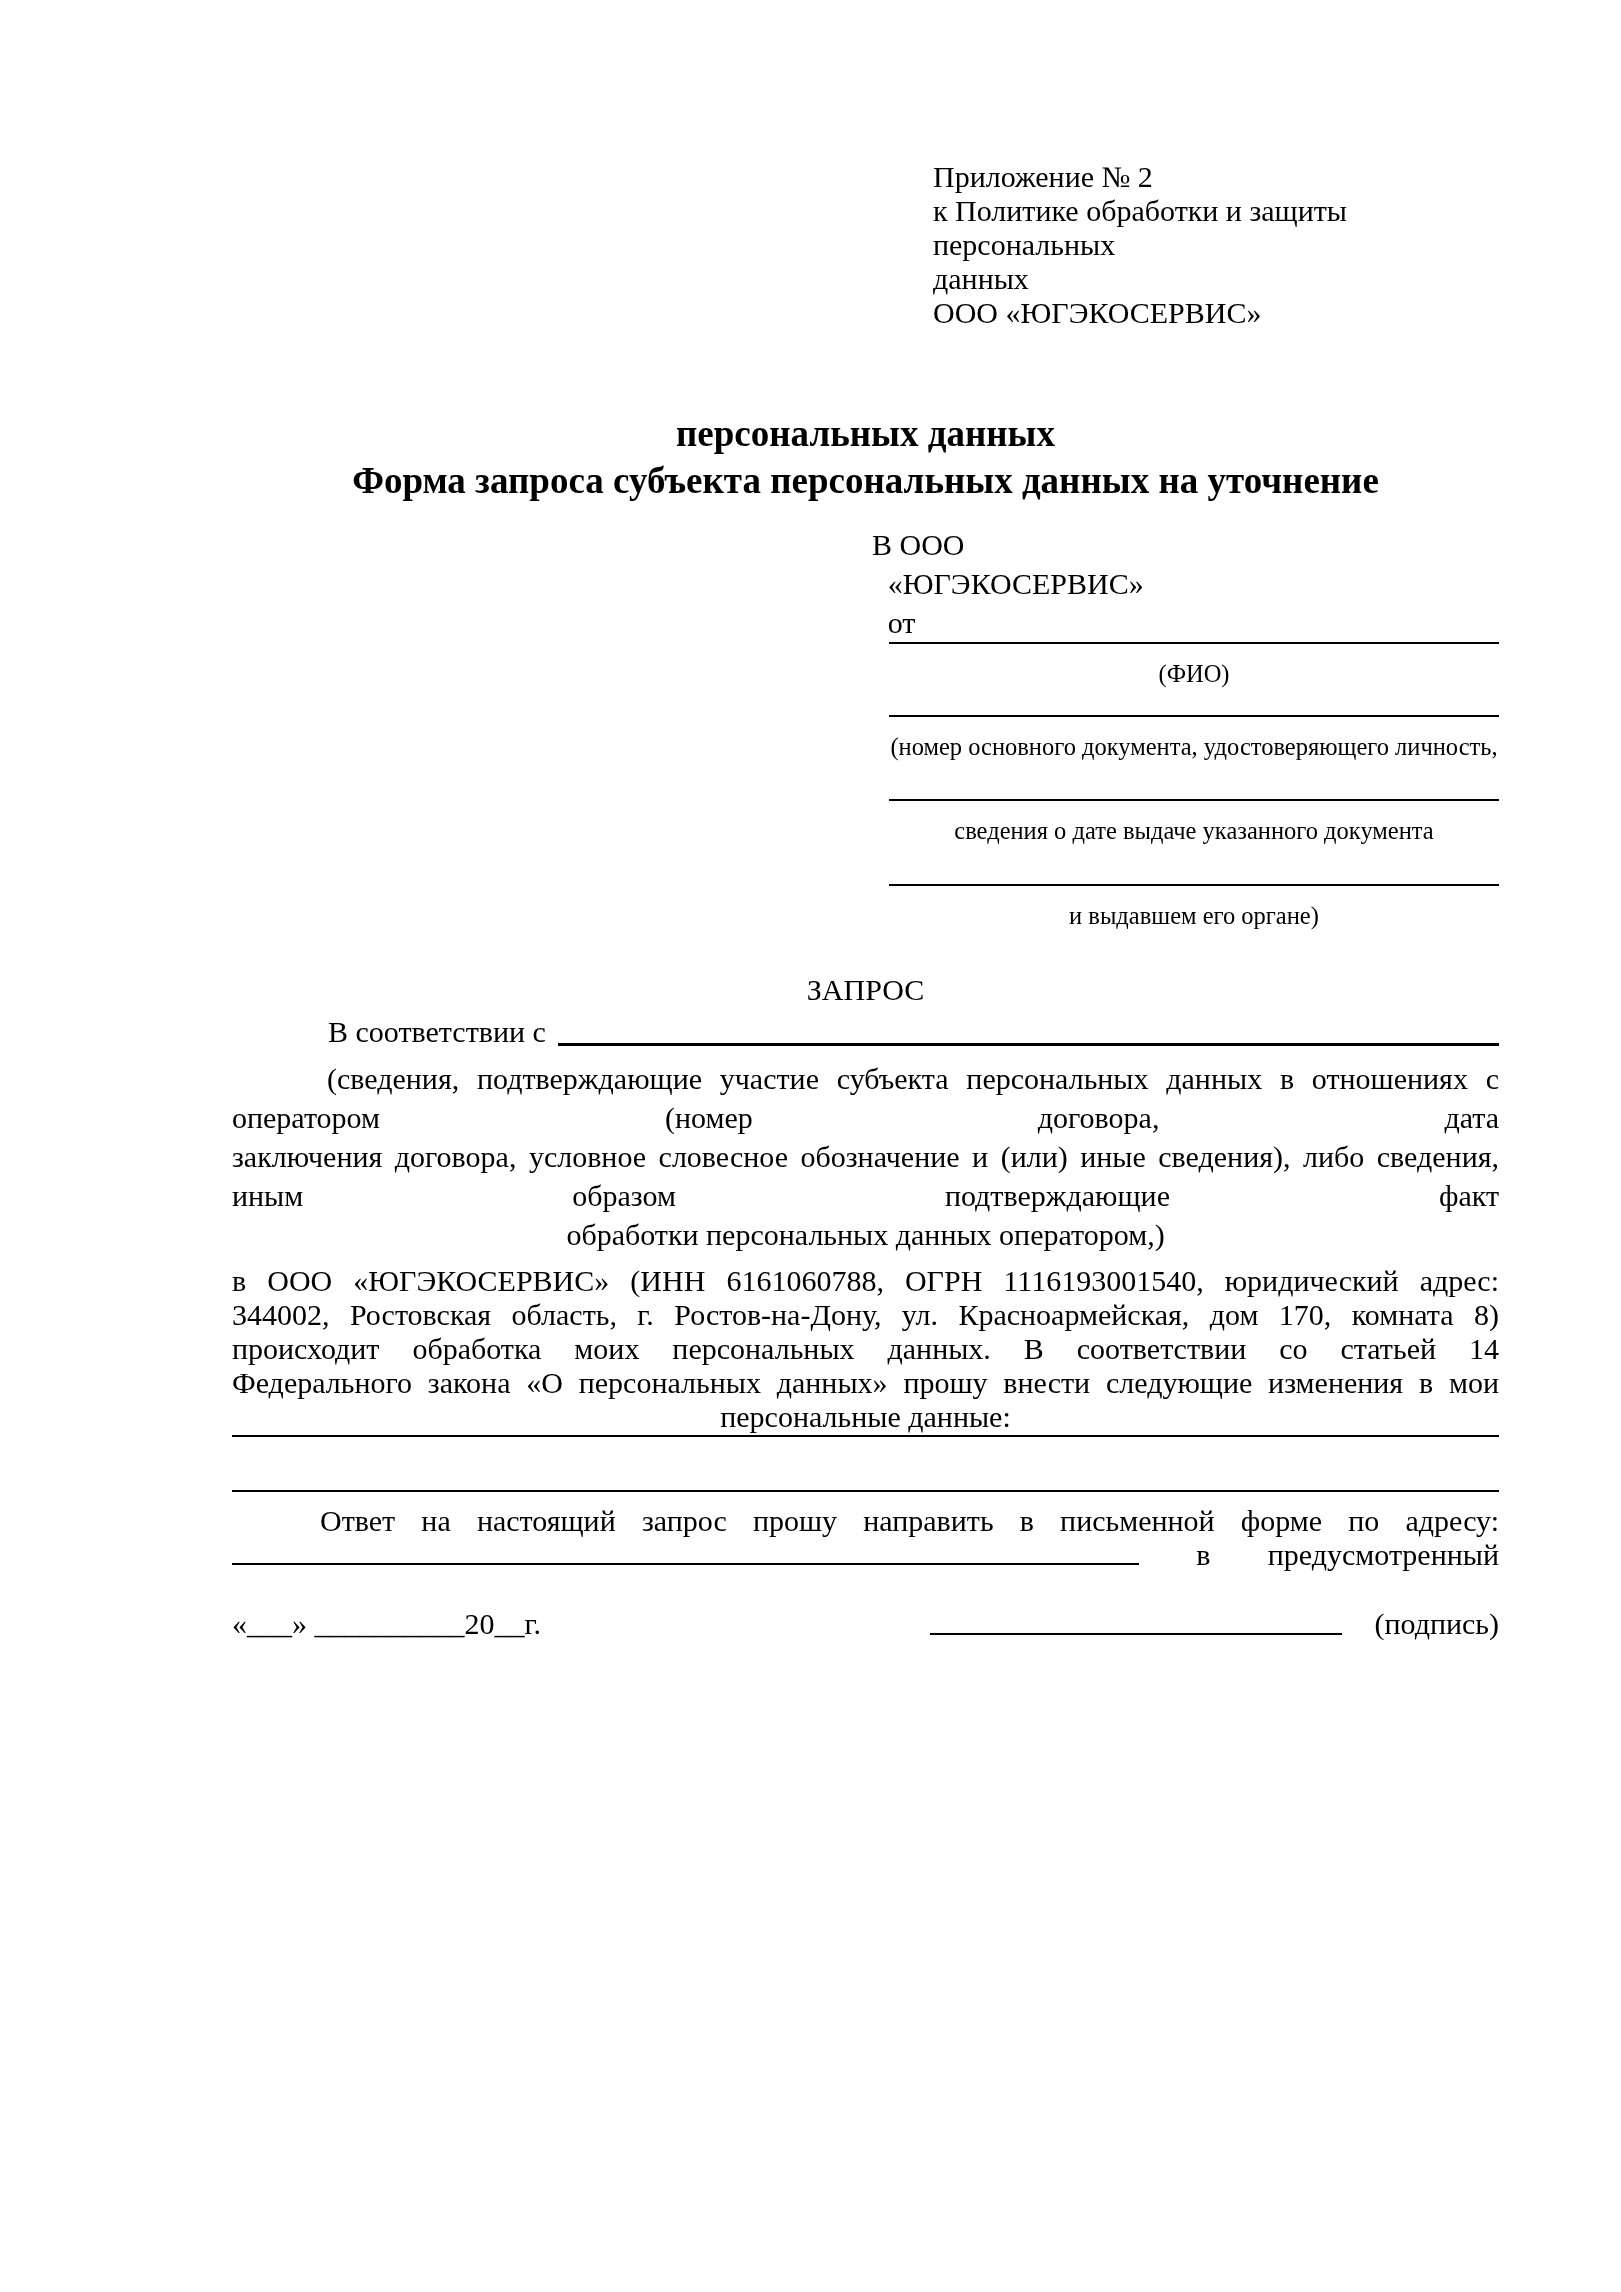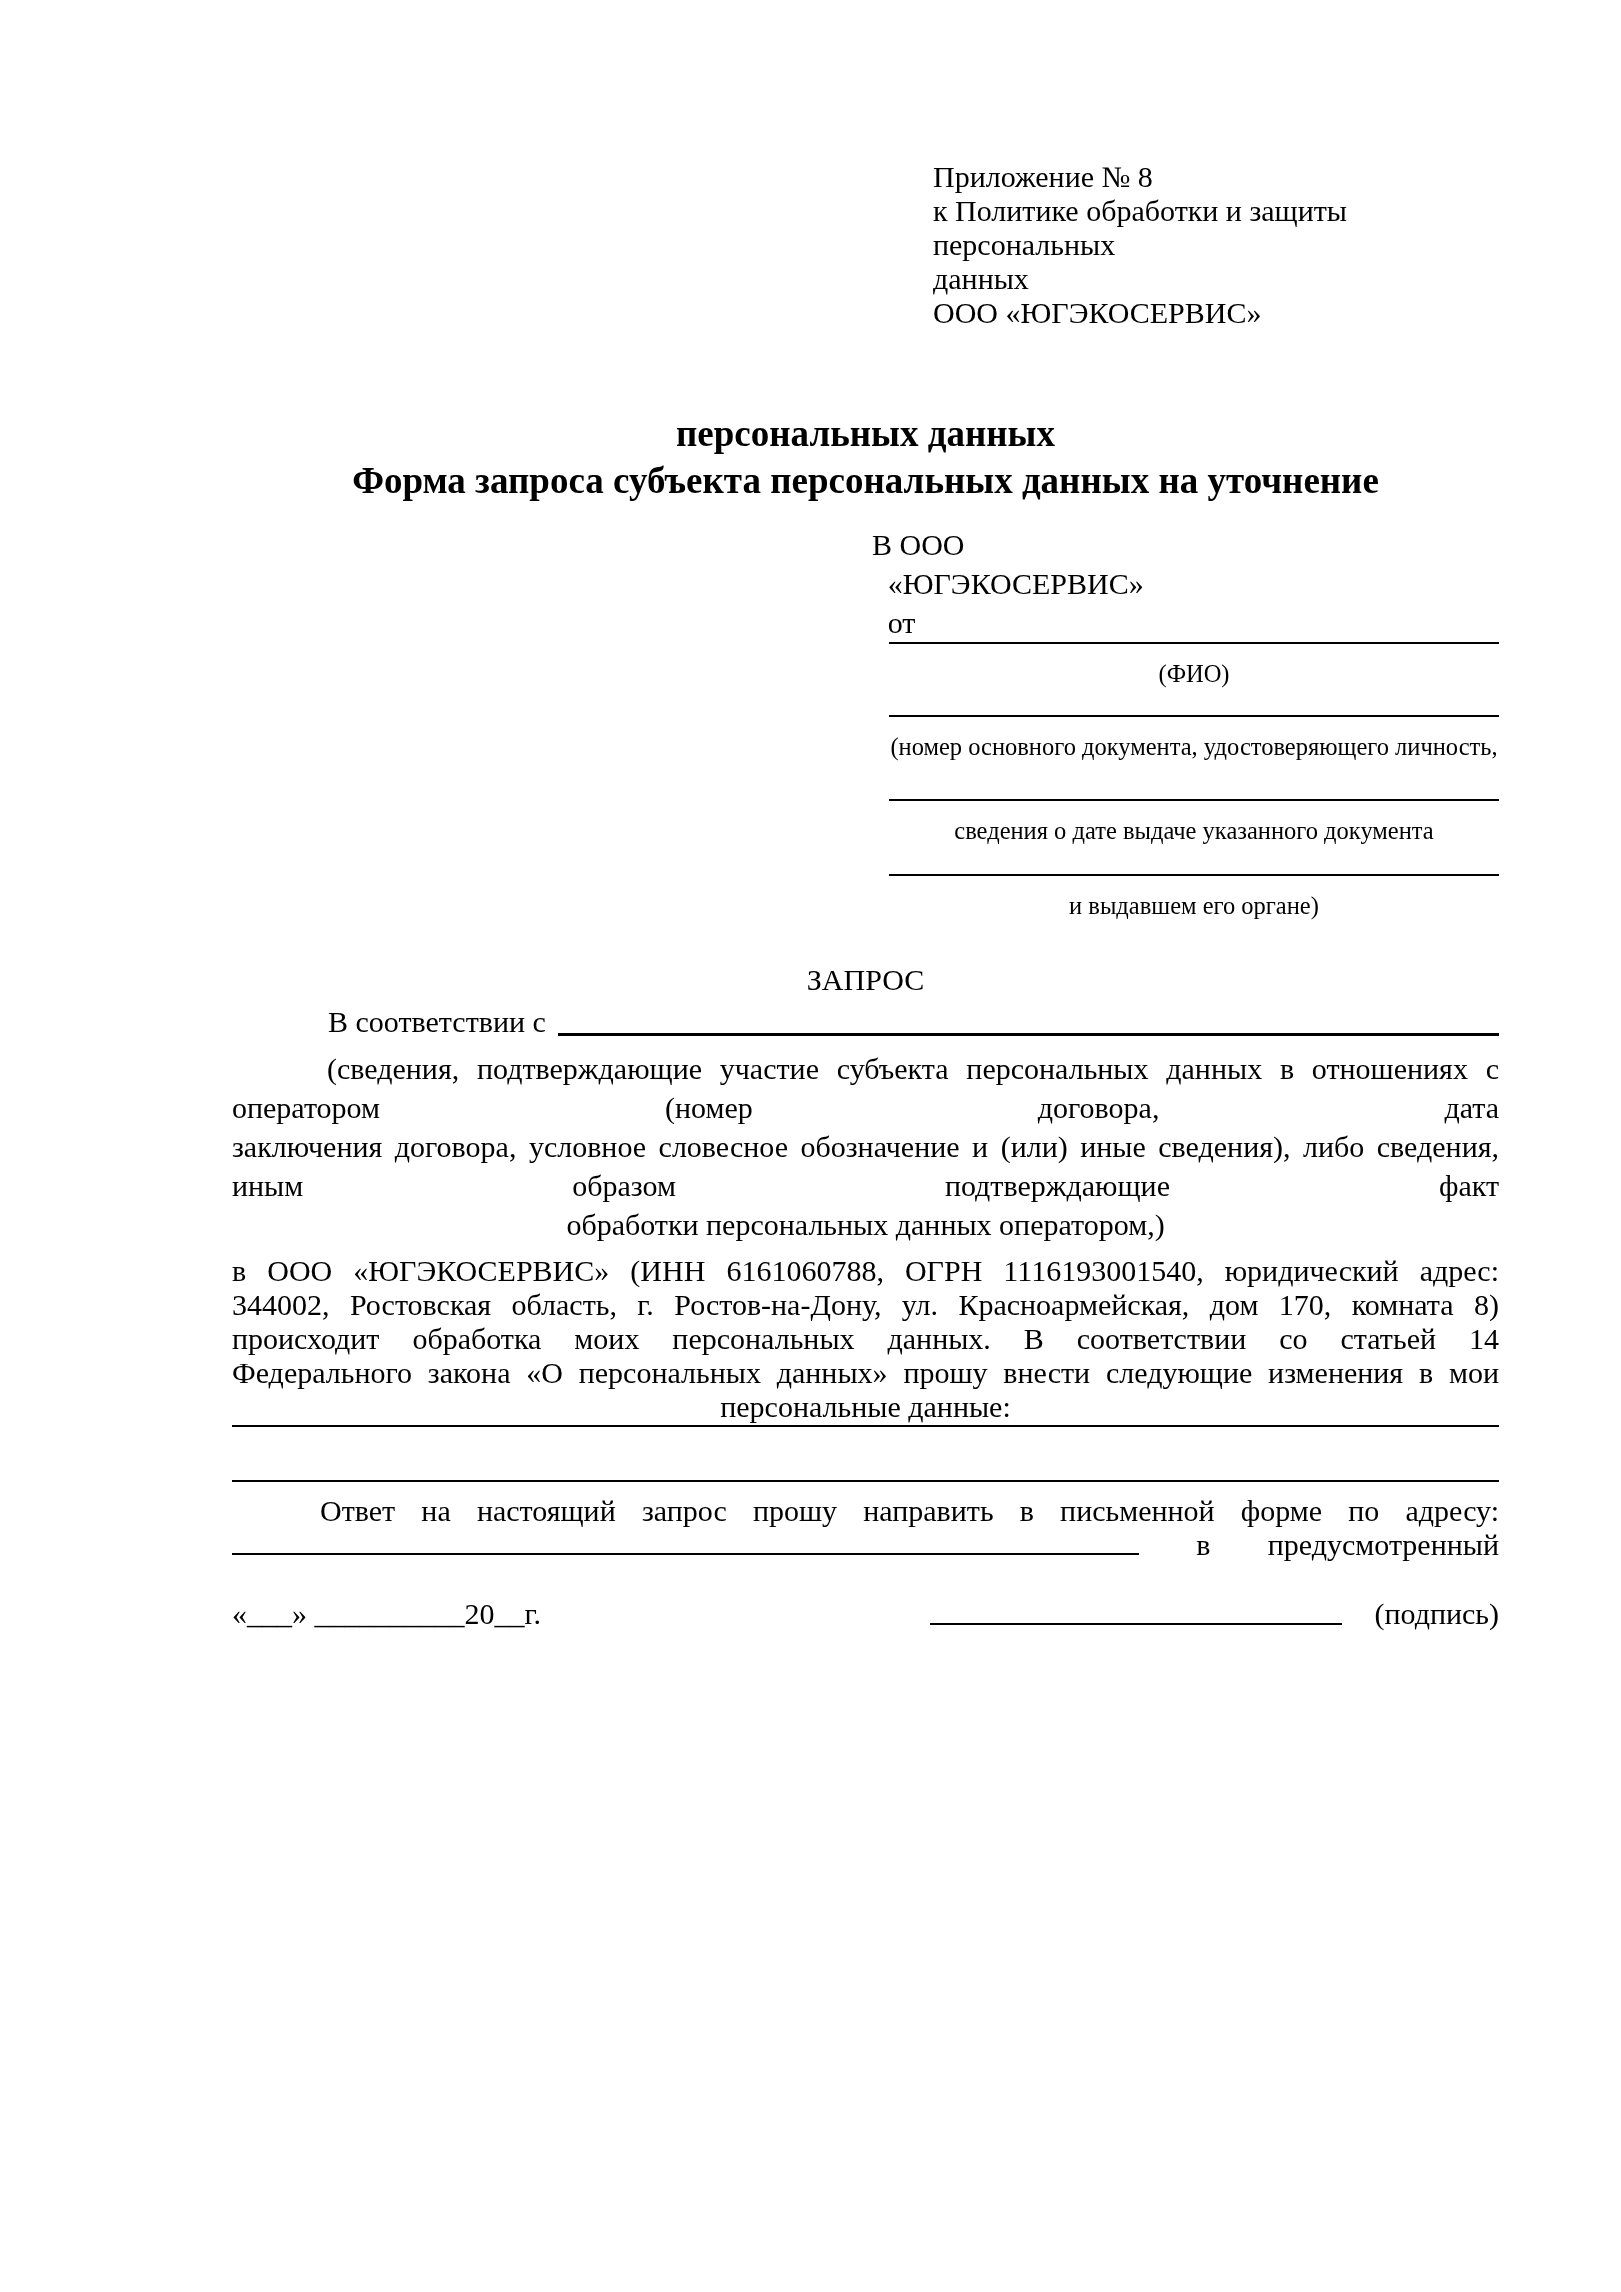--- a/index.html
+++ b/index.html
@@ -28,21 +28,21 @@
   .addressee{margin-top:21px;margin-left:640px;line-height:39px;}
   .addressee .ind{padding-left:15.7px;}
 
   
   .fields{margin-left:657px;width:610px;}
   .fline{border-bottom:2px solid #000;height:0;}
   .fcap{
     font-size:24.5px;line-height:26.5px;padding-top:17px;
     text-align:center;white-space:nowrap;
   }
-  .f2{margin-top:27.4px;} .f3{margin-top:39px;} .f4{margin-top:29px;}
+  .f2{margin-top:27.4px;} .f3{margin-top:39px;} .f4{margin-top:39px;}
 
   
   .request-heading{margin-top:44px;text-align:center;line-height:34px;}
 
   
   .accordance{display:flex;margin-top:7.8px;line-height:34px;}
   .accordance .lead{padding-left:96px;white-space:nowrap;padding-right:11.8px;}
   .accordance .rule{flex:1;border-bottom:3.9px solid #000;margin-bottom:2.9px;}
 
   
@@ -70,21 +70,21 @@
   .sign-group{margin-left:auto;display:flex;align-items:flex-end;gap:32px;}
   .sign-rule{width:412px;border-bottom:2.9px solid #000;margin-bottom:5.9px;}
 </style>
 </head>
 <body>
 
 <div class="page">
   <div class="content">
 
     <div class="header-note">
-      <div>Приложение № 8</div>
+      <div>Приложение № 2</div>
       <div>к Политике обработки и защиты персональных</div>
       <div>данных</div>
       <div>ООО «ЮГЭКОСЕРВИС»</div>
     </div>
 
     <div class="doc-title">
       <div>персональных данных</div>
       <div>Форма запроса субъекта персональных данных на уточнение</div>
     </div>
 

